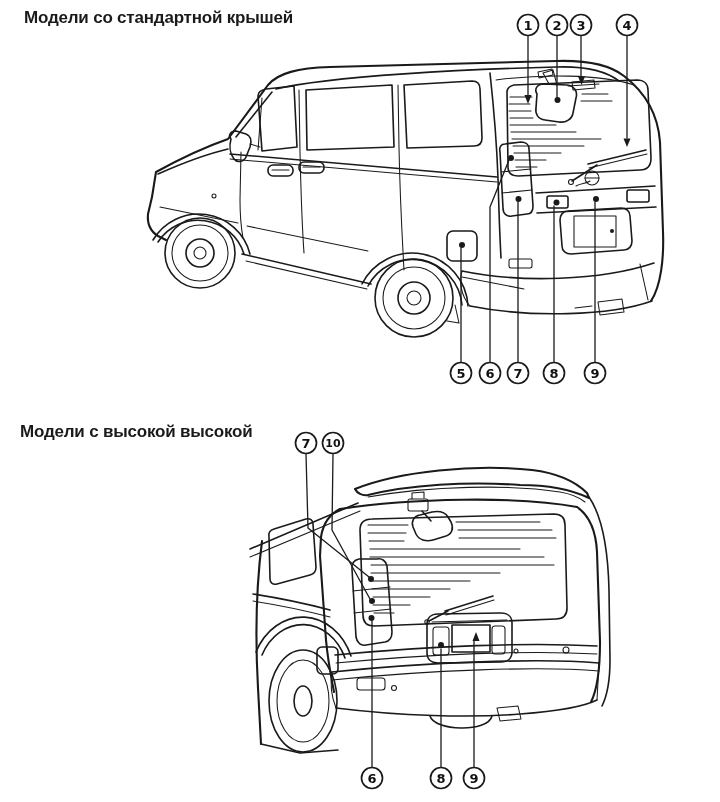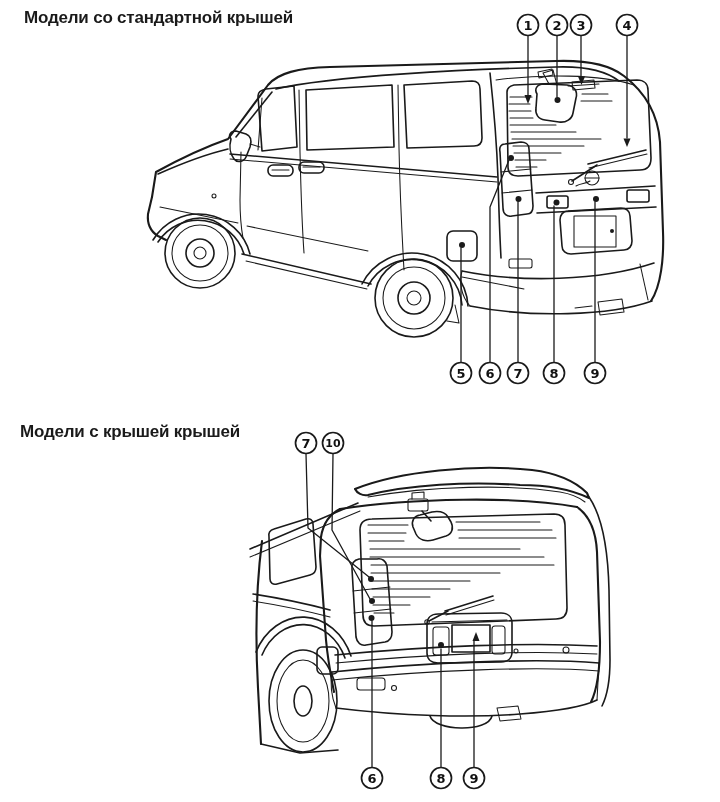--- a/index.html
+++ b/index.html
@@ -22,21 +22,21 @@
   .dot{fill:#1a1a1a;stroke:none;}
   .arrow{fill:#1a1a1a;stroke:none;}
   .co-circle{fill:#ffffff;stroke:#1a1a1a;stroke-width:1.7;}
   .co-text{font-family:"DejaVu Sans",sans-serif;font-weight:700;font-size:13px;fill:#111111;text-anchor:middle;}
   .co-text.small{font-size:11px;}
 </style>
 </head>
 <body>
 
 <div class="section-title" id="title-standard">Модели со стандартной крышей</div>
-<div class="section-title" id="title-high">Модели с крышей крышей</div>
+<div class="section-title" id="title-high">Модели с высокой высокой</div>
 
 <svg id="svg-standard" width="720" height="410" viewBox="0 0 720 410" xmlns="http://www.w3.org/2000/svg">
 
   <g>
 
     <g>
       <path class="ln thick" d="M152,197 L156,172 C185,156 208,146 228,139 L268,85 C278,73 298,68 330,67 L556,61 C588,60 610,65 624,76 C646,93 658,114 660,142 L663,232 C664,258 661,286 651,301"></path>
       <path class="ln thick" d="M152,197 L148,214 C147,224 150,231 158,236 L166,240"></path>
       <path class="ln" d="M158,174 C185,162 207,154 228,149"></path>
       <path class="ln" d="M236,137 L272,92"></path>

